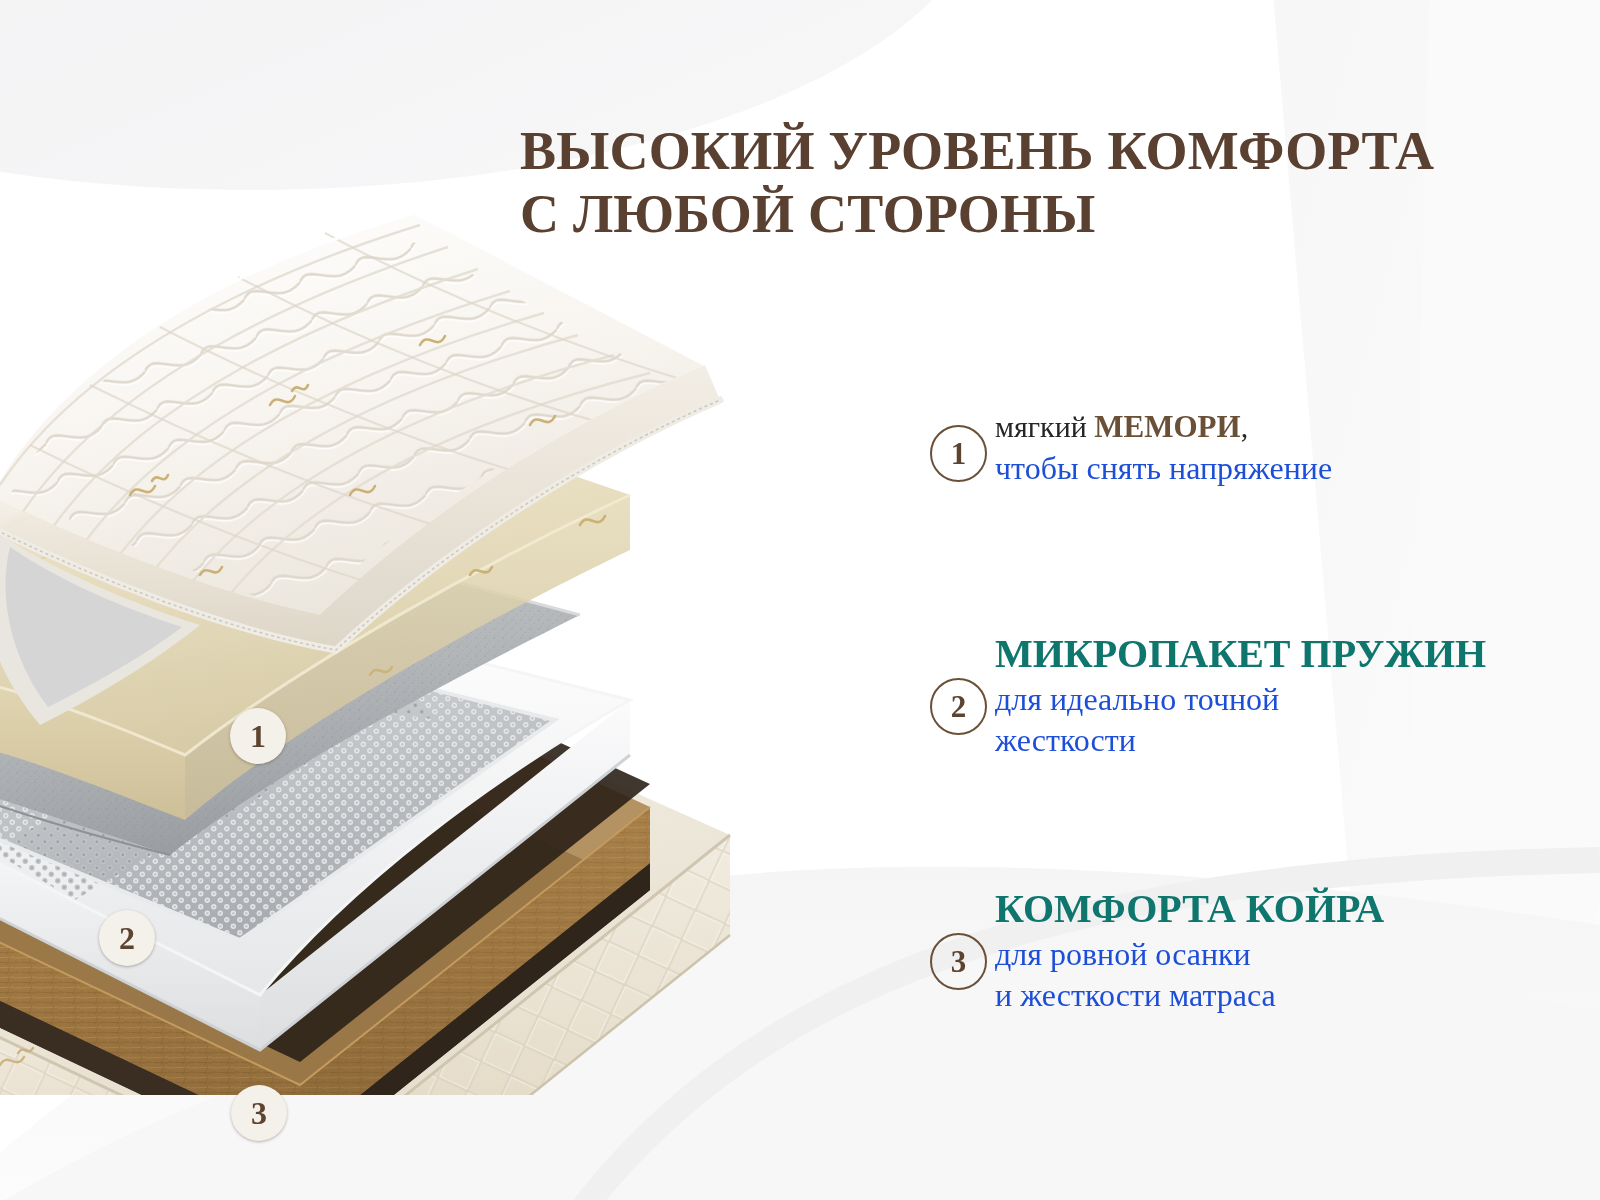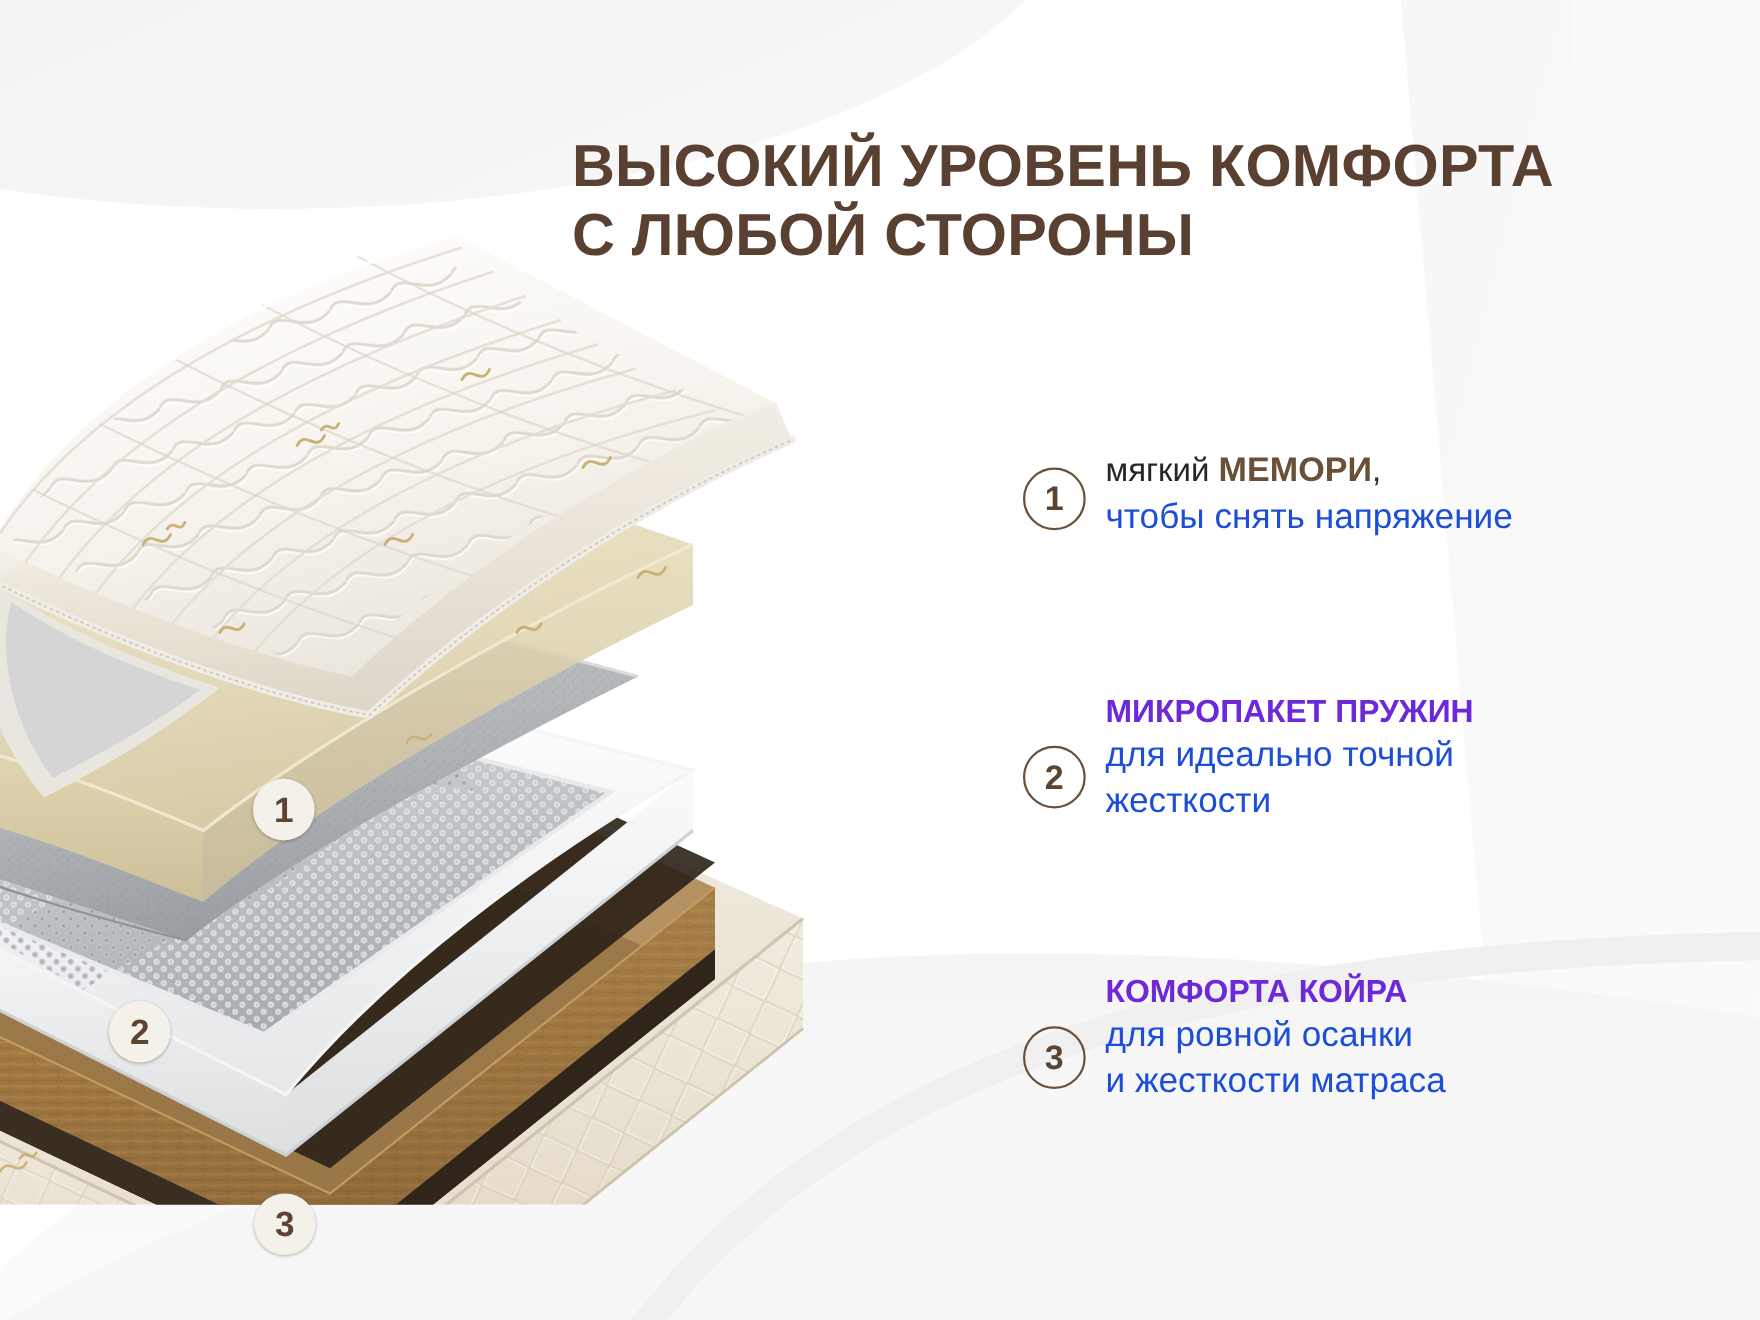--- a/index.html
+++ b/index.html
@@ -3,21 +3,21 @@
 <meta charset="utf-8">
 <style>
   * { margin:0; padding:0; box-sizing:border-box; }
   html,body { width:1600px; height:1200px; }
   body {
     font-family:"Liberation Sans", sans-serif;
     background:#ffffff;
     overflow:hidden;
     position:relative;
   }
-  #stage { position:absolute; inset:0; width:1600px; height:1200px; overflow:hidden; }
+  #stage { position:absolute; inset:0; width:1600px; height:1200px; overflow:hidden;font-family:Liberation Serif, serif; }
 
   
   .bg-layer { position:absolute; inset:0; width:100%; height:100%; pointer-events:none; }
 
   
   .headline {
     position:absolute;
     left:520px; top:120px;
     width:1010px;
     color:#5a4030;
@@ -65,26 +65,26 @@
     color:#5d4430;
     font-size:31px;
     font-weight:bold;
     line-height:1;
     background:transparent;
   }
   .feature.f1 .num-circle { margin-top:19px; }
   .feature.f2 .num-circle { margin-top:48px; }
   .feature.f3 .num-circle { margin-top:48px; }
 
-  .feature-text { margin-left:18px; }
+  .feature-text { margin-left:8px; }
 
   .ftitle {
-    color:#6d28d9;
+    color:#0f766e;
     font-weight:bold;
-    font-size:29px;
+    font-size:40px;
     line-height:1.22;
     white-space:nowrap;
   }
   .fbody {
     color:#1d4ed8;
     font-size:32px;
     line-height:1.3;
     white-space:pre-line;
   }
   .f1-line {

